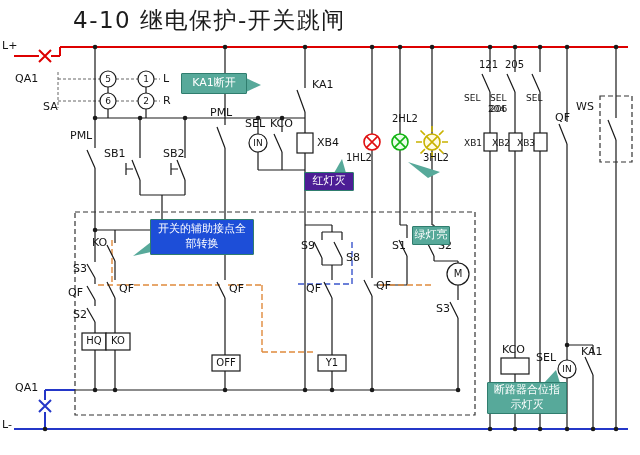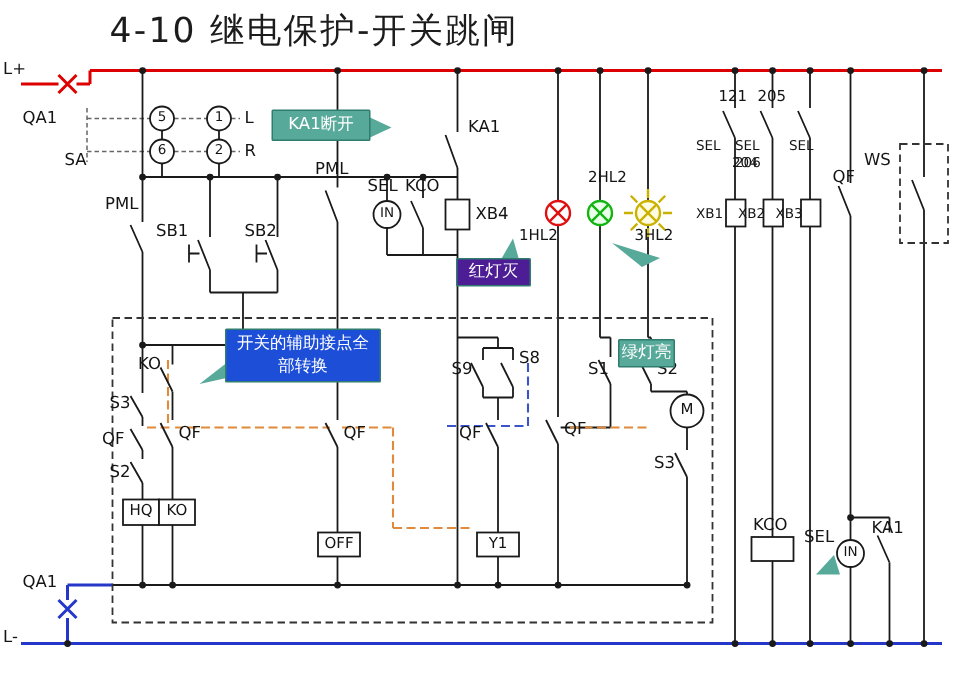--- a/index.html
+++ b/index.html
@@ -153,21 +153,21 @@
   <span class="lbl xs" style="left:464px;top:139px">XB1</span>
   <span class="lbl xs" style="left:492px;top:139px">XB2</span>
   <span class="lbl xs" style="left:517px;top:139px">XB3</span>
 
   <span class="lbl" style="left:92px;top:237px">KO</span>
   <span class="lbl" style="left:73px;top:263px">S3</span>
   <span class="lbl" style="left:119px;top:283px">QF</span>
   <span class="lbl" style="left:68px;top:287px">QF</span>
   <span class="lbl" style="left:73px;top:309px">S2</span>
   <span class="lbl" style="left:301px;top:240px">S9</span>
-  <span class="lbl" style="left:346px;top:233px">S8</span>
+  <span class="lbl" style="left:346px;top:252px">S8</span>
   <span class="lbl" style="left:229px;top:283px">QF</span>
   <span class="lbl" style="left:306px;top:283px">QF</span>
   <span class="lbl" style="left:376px;top:280px">QF</span>
   <span class="lbl" style="left:392px;top:240px">S1</span>
   <span class="lbl" style="left:438px;top:240px">S2</span>
   <span class="lbl sm ctr" style="left:458px;top:274px">M</span>
   <span class="lbl" style="left:436px;top:303px">S3</span>
   <span class="lbl sm ctr" style="left:94px;top:341px">HQ</span>
   <span class="lbl sm ctr" style="left:118px;top:341px">KO</span>
   <span class="lbl sm ctr" style="left:226px;top:363px">OFF</span>
@@ -184,14 +184,18 @@
   <div class="callout" style="left: 304px; top: 172px; width: 50px; height: 19px; background: #4c1d95; border-color: rgb(47, 125, 110); text-align: right;">
     <span>红灯灭</span>
   </div>
   <div class="callout" style="left: 412px; top: 194px; width: 38px; height: 19px; background: rgb(87, 169, 154); border-color: rgb(47, 125, 110); margin-top: 32px;">
     <span>绿灯亮</span>
   </div>
   <div class="callout" style="left: 150px; top: 219px; width: 104px; height: 36px; background: #1d4ed8; border-color: rgb(47, 125, 110);">
     <span>开关的辅助接点全</span>
     <span>部转换</span>
   </div>
+  <div class="callout" style="left: 487px; top: 382px; width: 80px; height: 32px; background: rgb(87, 169, 154); border-color: rgb(47, 125, 110);">
+    <span>断路器合位指</span>
+    <span>示灯灭</span>
+  </div>
 
 </div>
 
 </body></html>

